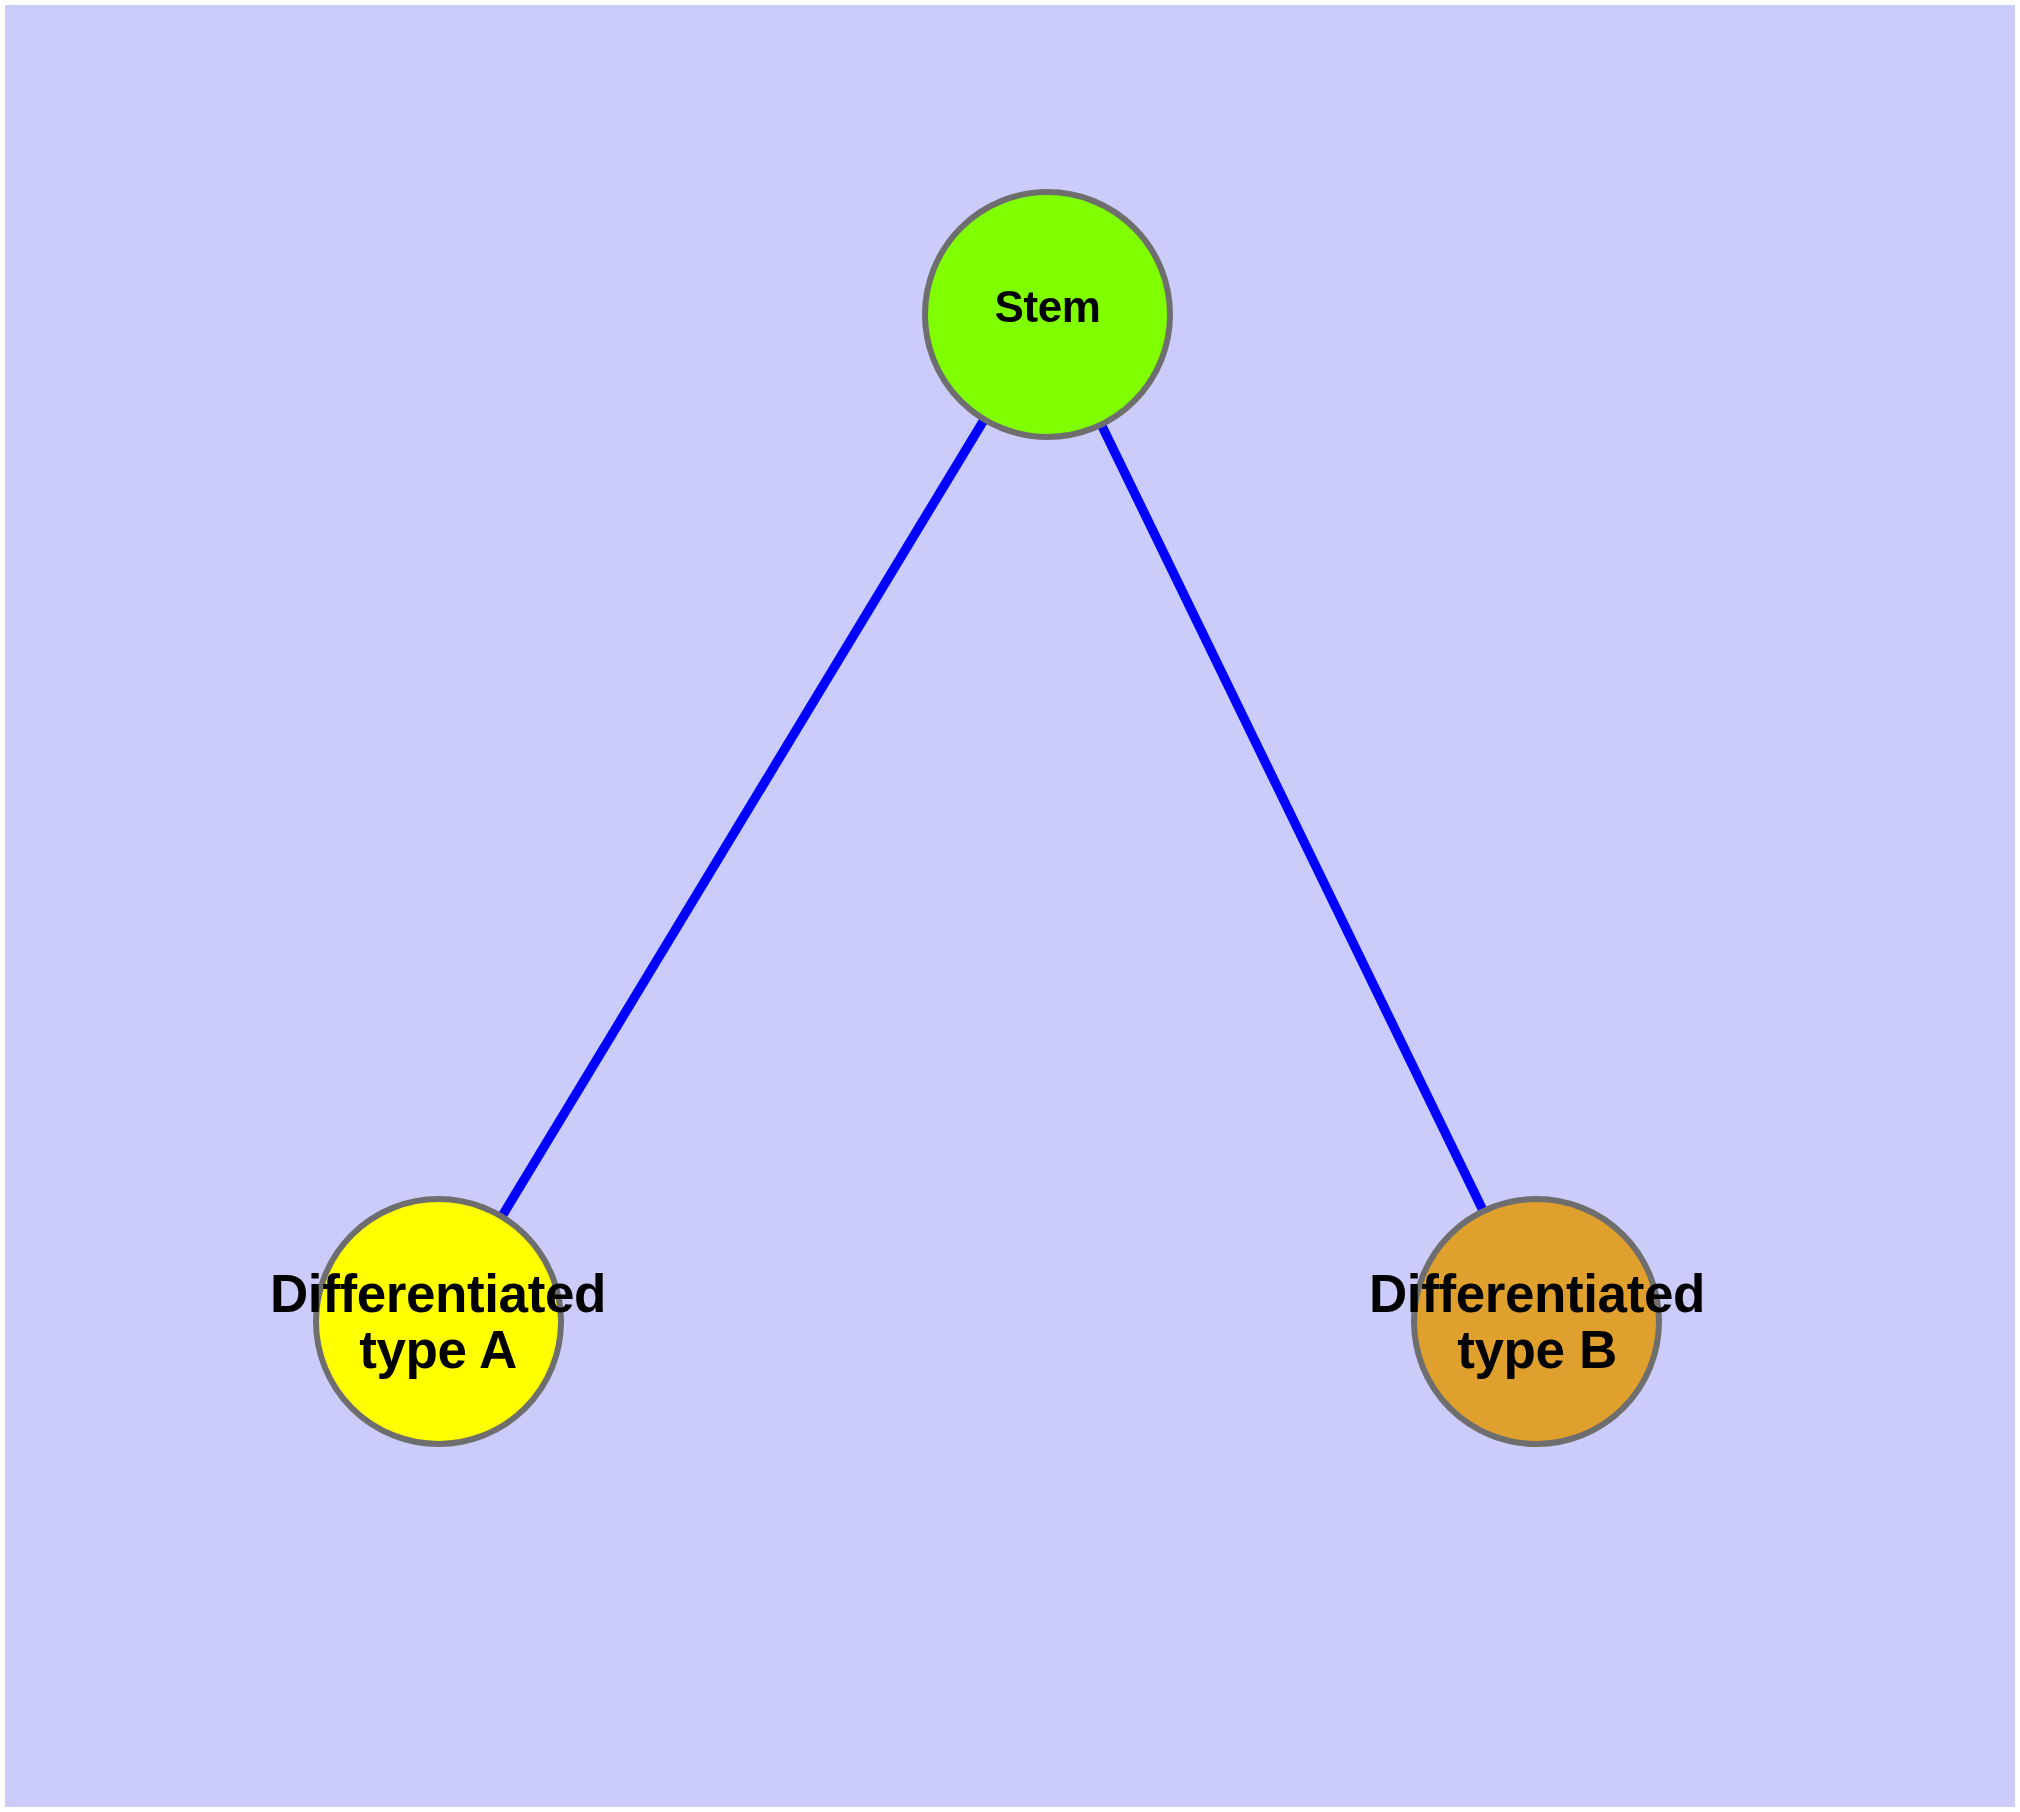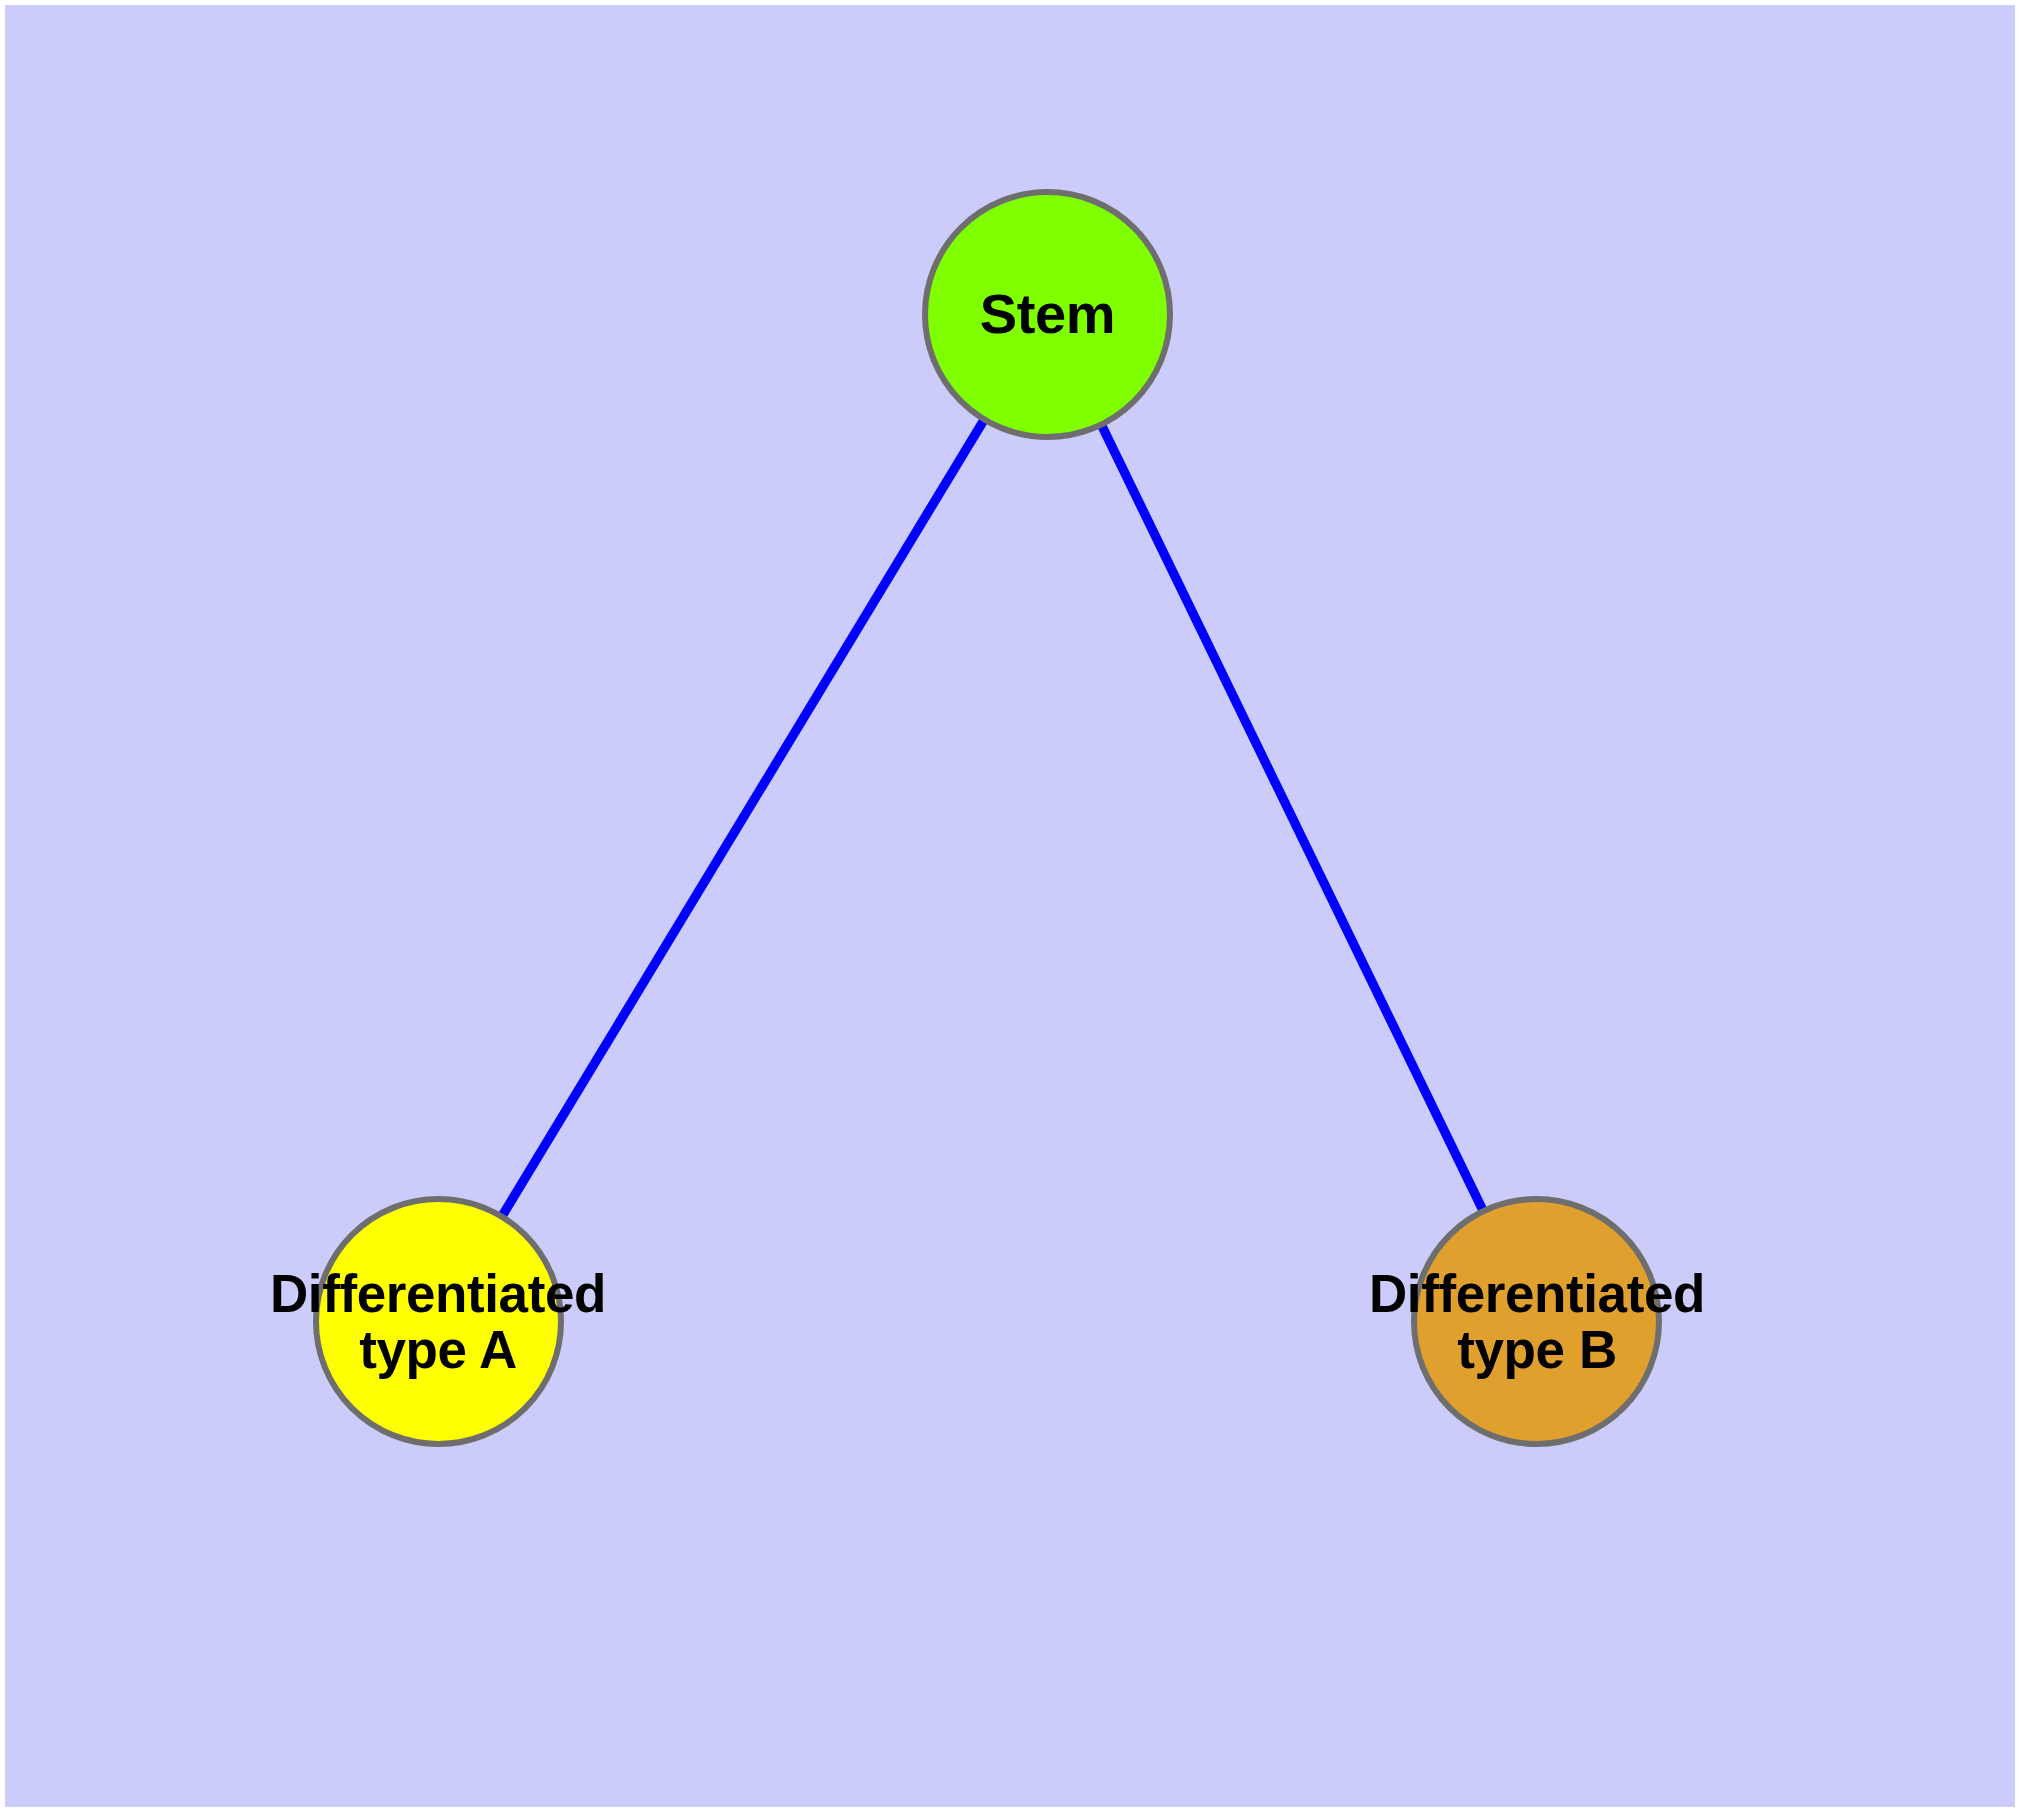--- a/index.html
+++ b/index.html
@@ -76,21 +76,21 @@
   <div id="plot-surface" style="background: rgb(204, 204, 250);"></div>
 
   <svg id="edge-layer" viewBox="0 0 2384 2138" width="2021" height="1812" xmlns="http://www.w3.org/2000/svg">
     <line x1="1236" y1="371" x2="517" y2="1559" stroke="#0000ff" stroke-width="11" stroke-linecap="butt"></line>
     <line x1="1236" y1="371" x2="1813" y2="1559" stroke="#0000ff" stroke-width="11" stroke-linecap="butt"></line>
   </svg>
 
   <div id="node-layer">
 
     <div class="graph-node" style="left: 922px; top: 189px; width: 251px; height: 251px; background: rgb(127, 255, 0); border-color: rgb(110, 110, 110); border-width: 6.8px;"></div>
-    <div class="node-label" style="left: 793px; top: 284px; width: 509px; font-size: 56px; color: rgb(0, 0, 0);">Stem</div>
+    <div class="node-label" style="left: 793px; top: 284px; width: 509px; font-size: 44px; color: rgb(0, 0, 0);">Stem</div>
 
     <div class="graph-node" style="left: 313px; top: 1196px; width: 251px; height: 251px; background: rgb(255, 255, 0); border-color: rgb(110, 110, 110); border-width: 6.8px;"></div>
     <div class="node-label" style="left: 99px; top: 1266px; width: 678px; font-size: 53px; color: rgb(0, 0, 0);"><span>Differentiated</span><br><span>type A</span></div>
 
     <div class="graph-node" style="left: 1411px; top: 1196px; width: 251px; height: 251px; background: rgb(224, 160, 46); border-color: rgb(110, 110, 110); border-width: 6.8px;"></div>
     <div class="node-label" style="left: 1198px; top: 1266px; width: 678px; font-size: 53px; color: rgb(0, 0, 0);"><span>Differentiated</span><br><span>type B</span></div>
 
   </div>
 </div>
 

